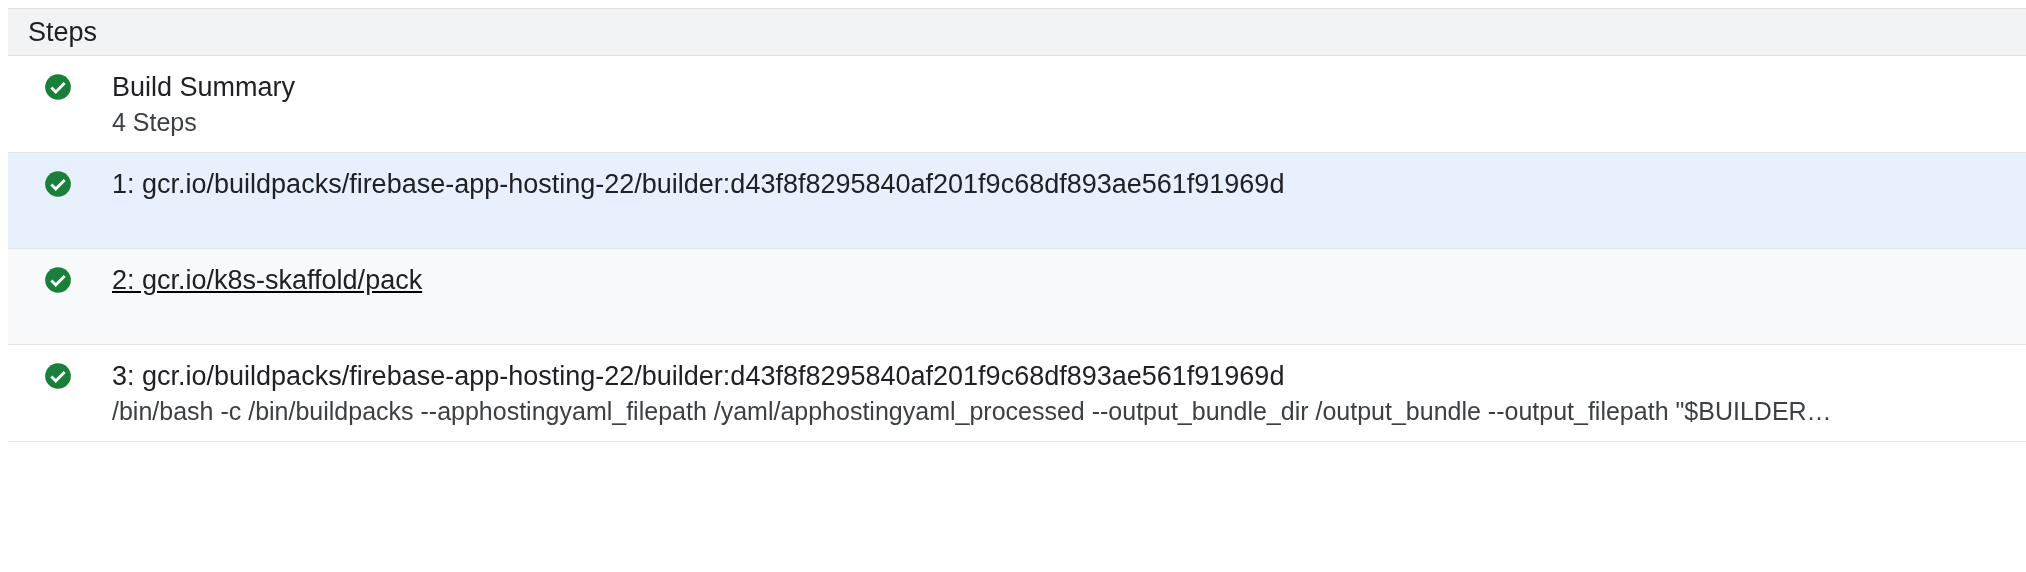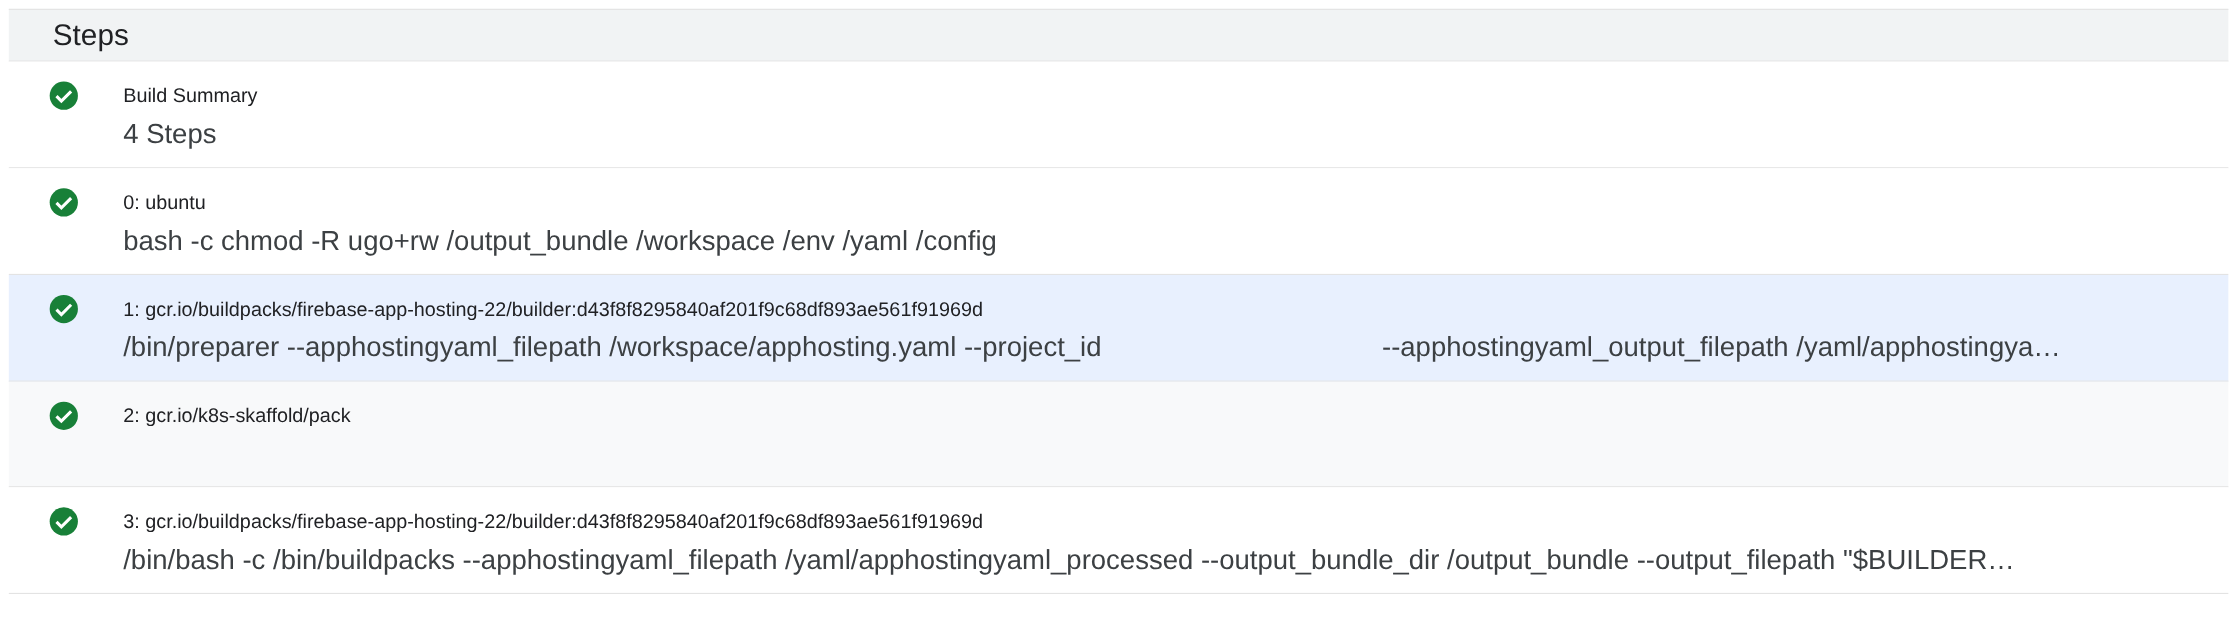--- a/index.html
+++ b/index.html
@@ -20,49 +20,49 @@
     width:2018px;
     background:#ffffff;
   }
   .steps-header{
     height:48px;
     background:var(--header-bg);
     border-top:1px solid var(--divider);
     border-bottom:1px solid var(--divider);
     display:flex;
     align-items:center;
-    padding-left:40px;
+    padding-left:20px;
     font-size:27px;
     color:var(--title-color);
   }
   .step-row{
     display:flex;
     align-items:flex-start;
     padding:13px 24px 13px 36px;
     border-bottom:1px solid var(--divider);
     background:#ffffff;
     cursor:pointer;
     min-height:96px;
   }
   .step-row.selected{background:var(--selected-bg);}
-  .step-row.alt{background:var(--alt-row-bg);}
+  .step-row.alt{background:var(--alt-row-bg);text-decoration:underline;}
   .status-icon{
     flex:0 0 auto;
     width:28px;height:28px;
     margin-top:4px;
     margin-right:40px;
   }
   .status-icon svg{display:block;width:28px;height:28px;}
   .row-text{
     flex:1 1 auto;
     min-width:0;
     overflow:hidden;
   }
   .row-title{
-    font-size:18px;
+    font-size:27px;
     line-height:36px;
     color:var(--title-color);
     white-space:nowrap;
     overflow:hidden;
   }
   .step-row.selected .row-title{font-weight:500;}
   .row-command{
     font-size:25px;
     line-height:34px;
     color:var(--command-color);
@@ -88,43 +88,30 @@
           <circle cx="12" cy="12" r="11" fill="#188038"></circle>
           <polyline points="6.3,12.4 10.1,16.2 17.7,8.6" fill="none" stroke="#ffffff" stroke-width="2.4"></polyline>
         </svg>
     </span>
     <div class="row-text">
       <div class="row-title">Build Summary</div>
       <div class="row-command"><span>4 Steps</span></div>
     </div>
   </div>
 
-  <div class="step-row">
-    <span class="status-icon">
-      <svg viewBox="0 0 24 24">
-          <circle cx="12" cy="12" r="11" fill="#188038"></circle>
-          <polyline points="6.3,12.4 10.1,16.2 17.7,8.6" fill="none" stroke="#ffffff" stroke-width="2.4"></polyline>
-        </svg>
-    </span>
-    <div class="row-text">
-      <div class="row-title">0: ubuntu</div>
-      <div class="row-command"><span>bash -c chmod -R ugo+rw /output_bundle /workspace /env /yaml /config</span></div>
-    </div>
-  </div>
 
   <div class="step-row selected">
     <span class="status-icon">
       <svg viewBox="0 0 24 24">
           <circle cx="12" cy="12" r="11" fill="#188038"></circle>
           <polyline points="6.3,12.4 10.1,16.2 17.7,8.6" fill="none" stroke="#ffffff" stroke-width="2.4"></polyline>
         </svg>
     </span>
     <div class="row-text">
       <div class="row-title">1: gcr.io/buildpacks/firebase-app-hosting-22/builder:d43f8f8295840af201f9c68df893ae561f91969d</div>
-      <div class="row-command"><span>/bin/preparer --apphostingyaml_filepath /workspace/apphosting.yaml --project_id</span><span class="redact-gap gap-wide"></span><span>--apphostingyaml_output_filepath /yaml/apphostingya…</span></div>
     </div>
   </div>
 
   <div class="step-row alt">
     <span class="status-icon">
       <svg viewBox="0 0 24 24">
           <circle cx="12" cy="12" r="11" fill="#188038"></circle>
           <polyline points="6.3,12.4 10.1,16.2 17.7,8.6" fill="none" stroke="#ffffff" stroke-width="2.4"></polyline>
         </svg>
     </span>

